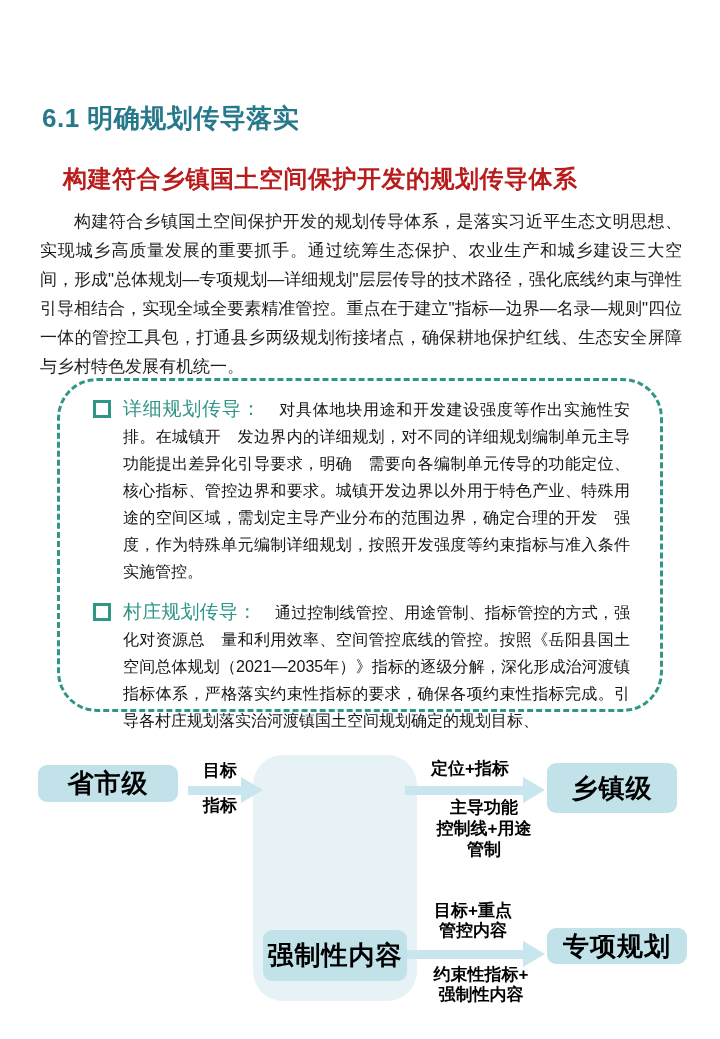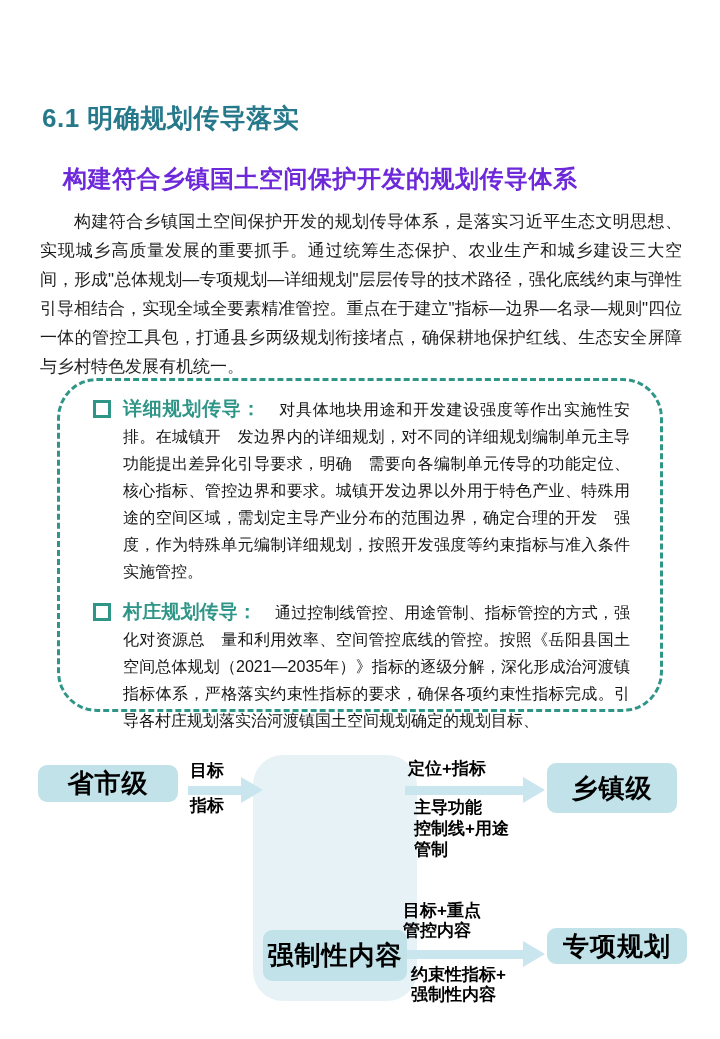--- a/index.html
+++ b/index.html
@@ -8,21 +8,21 @@
     font-family:"Liberation Sans","DejaVu Sans",sans-serif;
     overflow:hidden;color:#1b1b1b;
   }
   
   .section-title{
     position:absolute;left:42px;top:84px;
     font-size:26px;font-weight:bold;color:#26798B;letter-spacing:.5px;
   }
   .subtitle{
     position:absolute;left:63px;top:143px;
-    font-size:24px;font-weight:bold;color:#6d28d9;letter-spacing:.5px;
+    font-size:24px;font-weight:bold;color:#b91c1c;letter-spacing:.5px;
   }
   
   .intro{
     position:absolute;left:40px;top:190px;width:642px;
     font-size:17px;line-height:29px;text-align:justify;
     text-indent:34px;color:#1b1b1b;
   }
   
   .callout{
     position:absolute;left:57px;top:378px;width:606px;height:334px;
@@ -31,21 +31,21 @@
   }
   .callout-item{position:relative;margin-bottom:13px;}
   .marker{
     position:absolute;left:-30px;top:5px;width:12px;height:12px;
     border:3px solid #2E9587;display:inline-block;background:transparent;
   }
   .callout-text{
     margin:0;font-size:16px;line-height:27px;text-align:justify;color:#141414;
   }
   .callout-heading{
-    font-size:19px;font-weight:bold;color:#2E9587;margin-right:18px;
+    font-size:19px;font-weight:normal;color:#2E9587;margin-right:18px;
   }
   
   .diagram{position:absolute;left:0;top:748px;width:720px;height:285px;}
   .panel{
     position:absolute;left:253px;top:7px;width:164px;height:246px;
     background:#E6F2F6;border-radius:30px;
   }
   .node{
     position:absolute;display:flex;align-items:center;justify-content:center;
     background:#C2E2EA;border-radius:9px;
@@ -57,21 +57,21 @@
   .node-master{left:263px;top:182px;width:144px;height:51px;}
   .node-special{left:547px;top:180px;width:140px;height:36px;}
   .arrow-shaft{position:absolute;height:9px;background:#C9E6EE;}
   .arrow-head{
     position:absolute;width:0;height:0;
     border-top:13px solid transparent;border-bottom:13px solid transparent;
     border-left:22px solid #C9E6EE;
   }
   .flow-label{
     position:absolute;font-size:17px;font-weight:bold;color:#000;
-    text-align:left;white-space:pre-line;
+    text-align:center;white-space:pre-line;
   }
   .lbl-a1-top{left:190px;top:11px;width:60px;}
   .lbl-a1-bottom{left:190px;top:46px;width:60px;}
   .lbl-a2-top{left:408px;top:9px;width:124px;}
   .lbl-a2-bottom{left:414px;top:49px;width:140px;line-height:21px;}
   .lbl-a3-top{left:403px;top:153px;width:140px;line-height:20px;}
   .lbl-a3-bottom{left:411px;top:217px;width:140px;line-height:20px;}
 </style>
 </head>
 <body>

